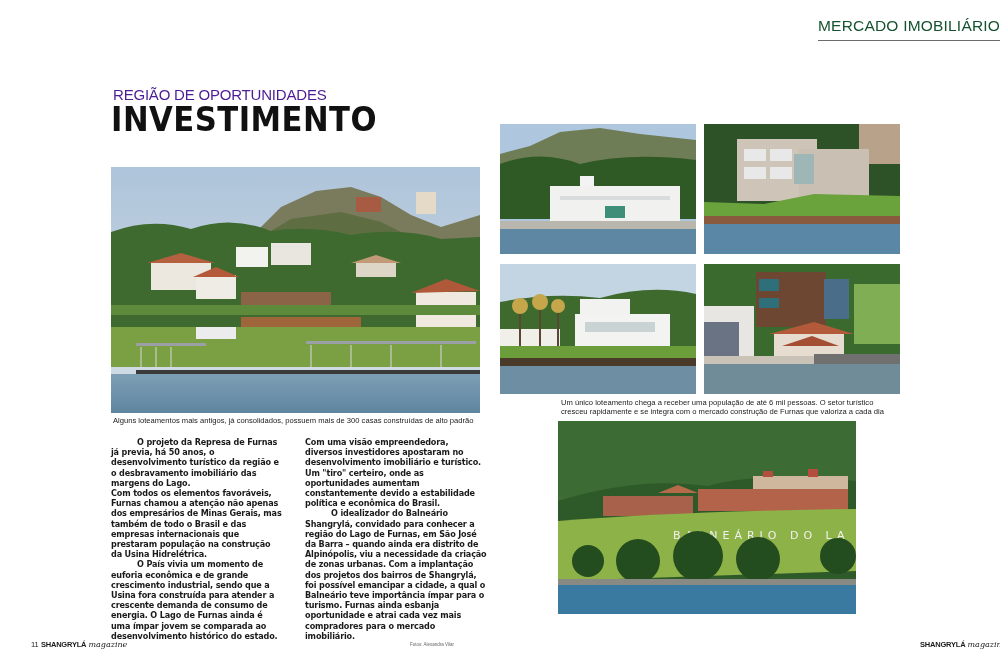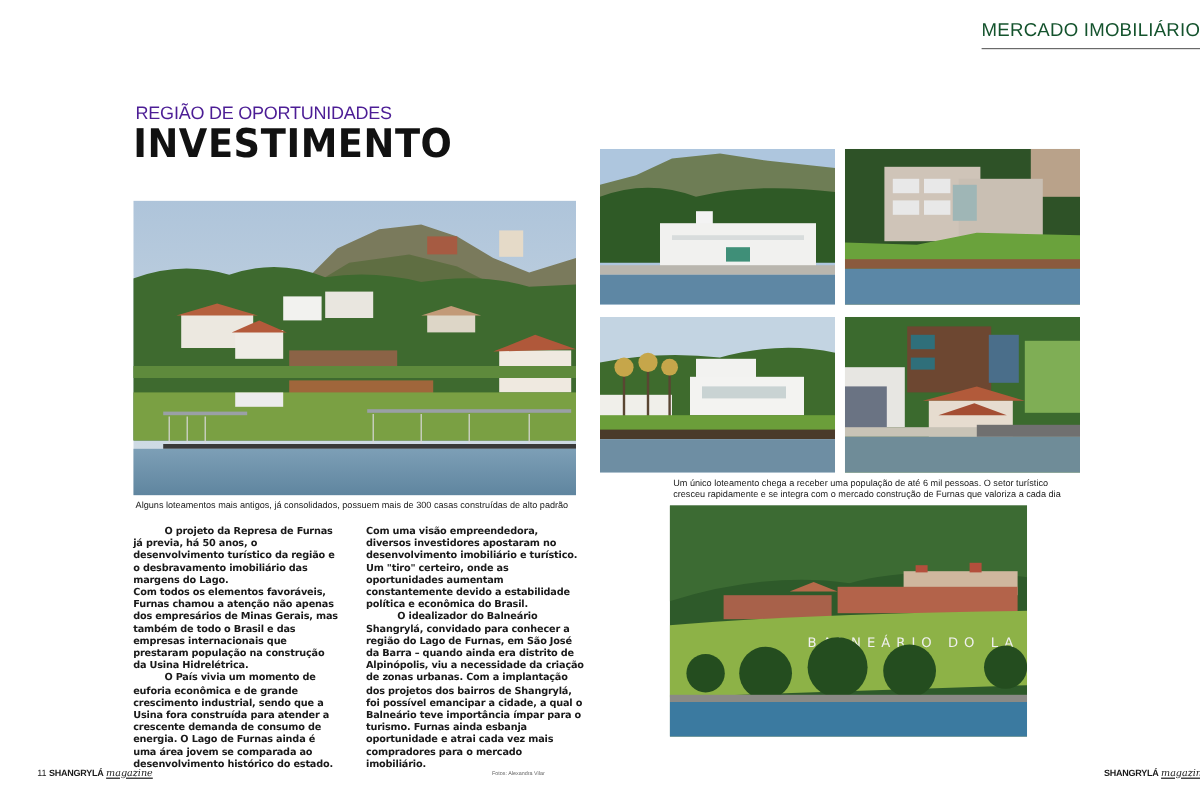--- a/index.html
+++ b/index.html
@@ -15,21 +15,21 @@
 
   .photo { position: absolute; overflow: hidden; }
   .caption { position: absolute; font-size: 7.6px; color: #1a1a1a; line-height: 10px; white-space: nowrap; }
 
   .col { position: absolute; font-family: "DejaVu Sans", sans-serif; font-size: 8.1px; line-height: 10.2px; color: #1a1a1a; letter-spacing: -0.15px; font-weight: bold; }
   .col p { margin: 0; }
   .col .indent { text-indent: 26px; }
 
   .folio { position: absolute; top: 640px; font-size: 7.5px; color: #1a1a1a; white-space: nowrap; }
   .folio .brand { font-weight: bold; letter-spacing: -0.2px; text-align: right; }
-  .folio .mag { font-family: "DejaVu Serif", serif; font-style: italic; font-size: 8px; text-decoration: underline; }
+  .folio .mag { font-family: "DejaVu Serif", serif; font-style: italic; font-size: 8px; }
   .credit { position: absolute; left: 410px; top: 642px; font-size: 4.5px; color: #666; white-space: nowrap; }
 </style>
 </head>
 <body>
 
 <div class="section-header">
   <div class="label">MERCADO IMOBILIÁRIO</div>
   <div class="rule"></div>
 </div>
 
@@ -179,21 +179,21 @@
         <circle cx="30" cy="140" r="16"></circle>
       </g>
     <rect x="0" y="158" width="298" height="6" fill="#8a8a85"></rect>
     <rect x="0" y="164" width="298" height="29" fill="#3b7aa0"></rect>
   </svg>
 </div>
 
 <div class="col" style="left:111px; top:437px; width:172px;">
   <p class="indent">O projeto da Represa de Furnas já previa, há 50 anos, o desenvolvimento turístico da região e o desbravamento imobiliário das margens do Lago.</p>
   <p>Com todos os elementos favoráveis, Furnas chamou a atenção não apenas dos empresários de Minas Gerais, mas também de todo o Brasil e das empresas internacionais que prestaram população na construção da Usina Hidrelétrica.</p>
-  <p class="indent">O País vivia um momento de euforia econômica e de grande crescimento industrial, sendo que a Usina fora construída para atender a crescente demanda de consumo de energia. O Lago de Furnas ainda é uma área jovem se comparada ao desenvolvimento histórico do estado.</p>
+  <p class="indent">O País vivia um momento de euforia econômica e de grande crescimento industrial, sendo que a Usina fora construída para atender a crescente demanda de consumo de energia. O Lago de Furnas ainda é uma ímpar jovem se comparada ao desenvolvimento histórico do estado.</p>
 </div>
 <div class="col" style="left:279px; top:437px; width:182px;margin-left:26px;">
   <p>Com uma visão empreendedora, diversos investidores apostaram no desenvolvimento imobiliário e turístico. Um "tiro" certeiro, onde as oportunidades aumentam constantemente devido a estabilidade política e econômica do Brasil.</p>
   <p class="indent">O idealizador do Balneário Shangrylá, convidado para conhecer a região do Lago de Furnas, em São José da Barra – quando ainda era distrito de Alpinópolis, viu a necessidade da criação de zonas urbanas. Com a implantação dos projetos dos bairros de Shangrylá, foi possível emancipar a cidade, a qual o Balneário teve importância ímpar para o turismo. Furnas ainda esbanja oportunidade e atrai cada vez mais compradores para o mercado imobiliário.</p>
 </div>
 
 <div class="folio" style="left:31px;">
   <span>11</span>
   <span class="brand">SHANGRYLÁ</span>
   <span class="mag">magazine</span>

